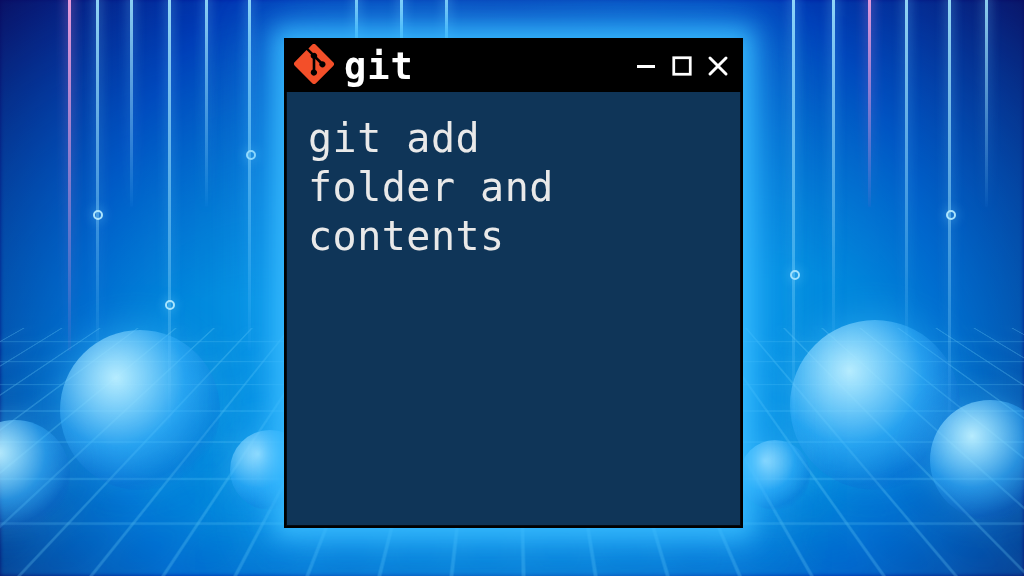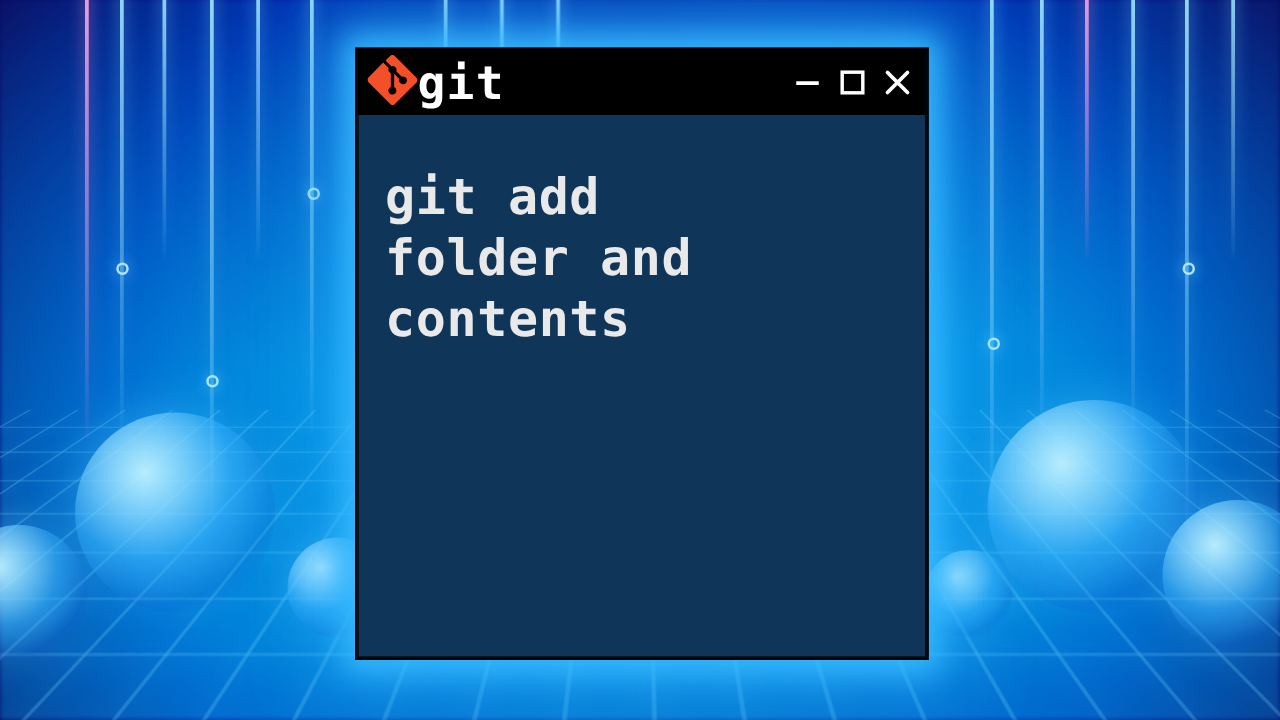--- a/index.html
+++ b/index.html
@@ -55,34 +55,33 @@
         0 0 22px 10px rgba(60,190,255,.85),
         0 0 55px 22px rgba(40,170,255,.55),
         0 0 0 1px rgba(0,0,0,.8) inset;
     }
     .titlebar {
       height:52px; background:#000;
       display:flex; align-items:center; justify-content:space-between;
       padding:0 10px 0 8px;
       color:#fff;
     }
-    .brand { display:flex; align-items:center; }
+    .brand { display:flex; align-items:center; gap:10px; }
     .brand-name { font-size:37px; font-weight:700; letter-spacing:1px; line-height:1; }
     .win-controls { display:flex; align-items:center; gap:10px; }
     .win-btn { width:26px; height:26px; display:flex; align-items:center; justify-content:center; cursor:pointer; }
     .win-btn svg { display:block; }
     .content {
       padding:22px 20px 20px 22px;
       color:#e9e9e9;
       font-size:40px;
       line-height:1.22;
       letter-spacing:.5px;
-      font-weight:700;
+      font-weight:400;
       white-space:pre-line;
-      margin-top:20px;
     }
   </style>
 </head>
 <body>
 
 <div class="bg-glow"></div>
 <div class="grid-floor"></div>
 
 <div class="vline pink" style="left:68px"></div>
 <div class="vline" style="left:96px"></div>

